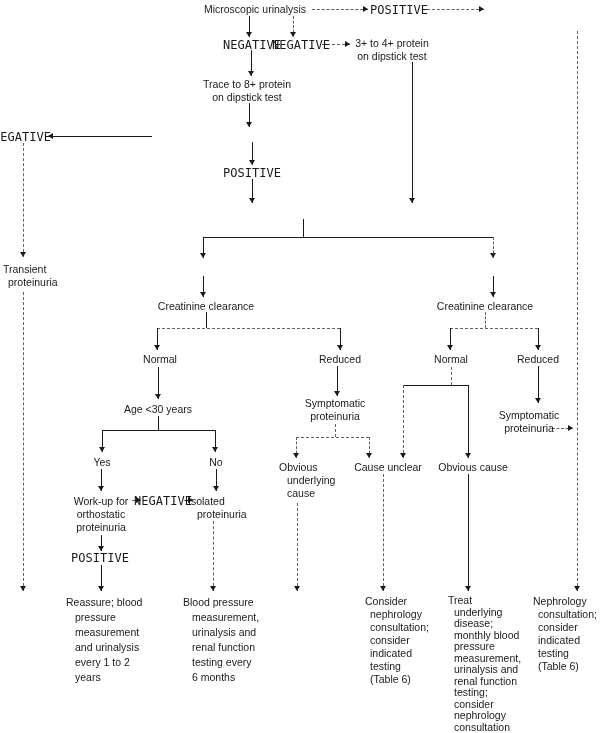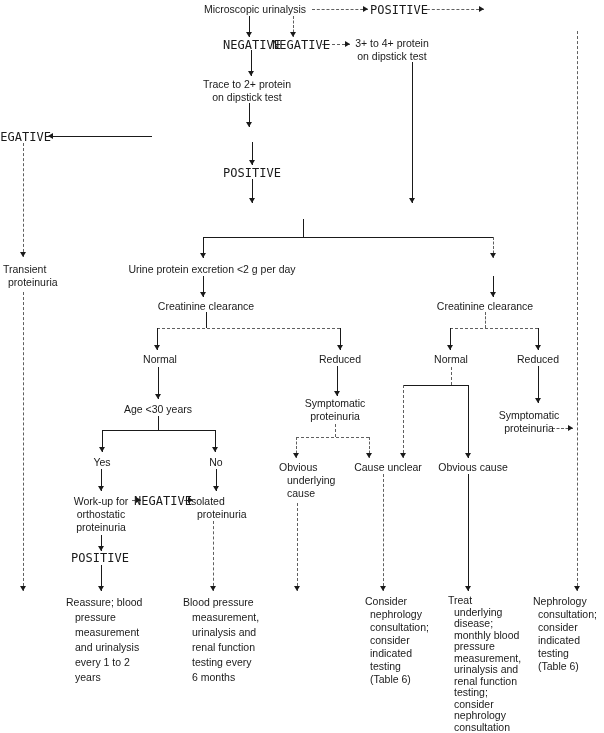--- a/index.html
+++ b/index.html
@@ -135,35 +135,32 @@
       <span class="ln">NEGATIVE</span>
     </div>
     <div class="node center sc" style="left: 301px; top: 41px;">
       <span class="ln">NEGATIVE</span>
     </div>
     <div class="node center" style="left: 392px; top: 37px;">
       <span class="ln">3+ to 4+ protein</span>
       <span class="ln">on dipstick test</span>
     </div>
     <div class="node center" style="left: 247px; top: 78px;">
-      <span class="ln">Trace to 2+ protein</span>
+      <span class="ln">Trace to 8+ protein</span>
       <span class="ln">on dipstick test</span>
     </div>
     <div class="node center sc" style="left: 22px; top: 133px;">
       <span class="ln">NEGATIVE</span>
     </div>
     <div class="node center sc" style="left: 252px; top: 169px;">
       <span class="ln">POSITIVE</span>
     </div>
     <div class="node left" style="left: 3px; top: 263px;">
       <span class="ln">Transient</span>
       <span class="ln" style="padding-left: 5px;">proteinuria</span>
-    </div>
-    <div class="node center" style="left: 212px; top: 263px;">
-      <span class="ln">Urine protein excretion &lt;2 g per day</span>
     </div>
     <div class="node center" style="left: 206px; top: 300px;">
       <span class="ln">Creatinine clearance</span>
     </div>
     <div class="node center" style="left: 485px; top: 300px;">
       <span class="ln">Creatinine clearance</span>
     </div>
     <div class="node center" style="left: 160px; top: 353px;">
       <span class="ln">Normal</span>
     </div>

